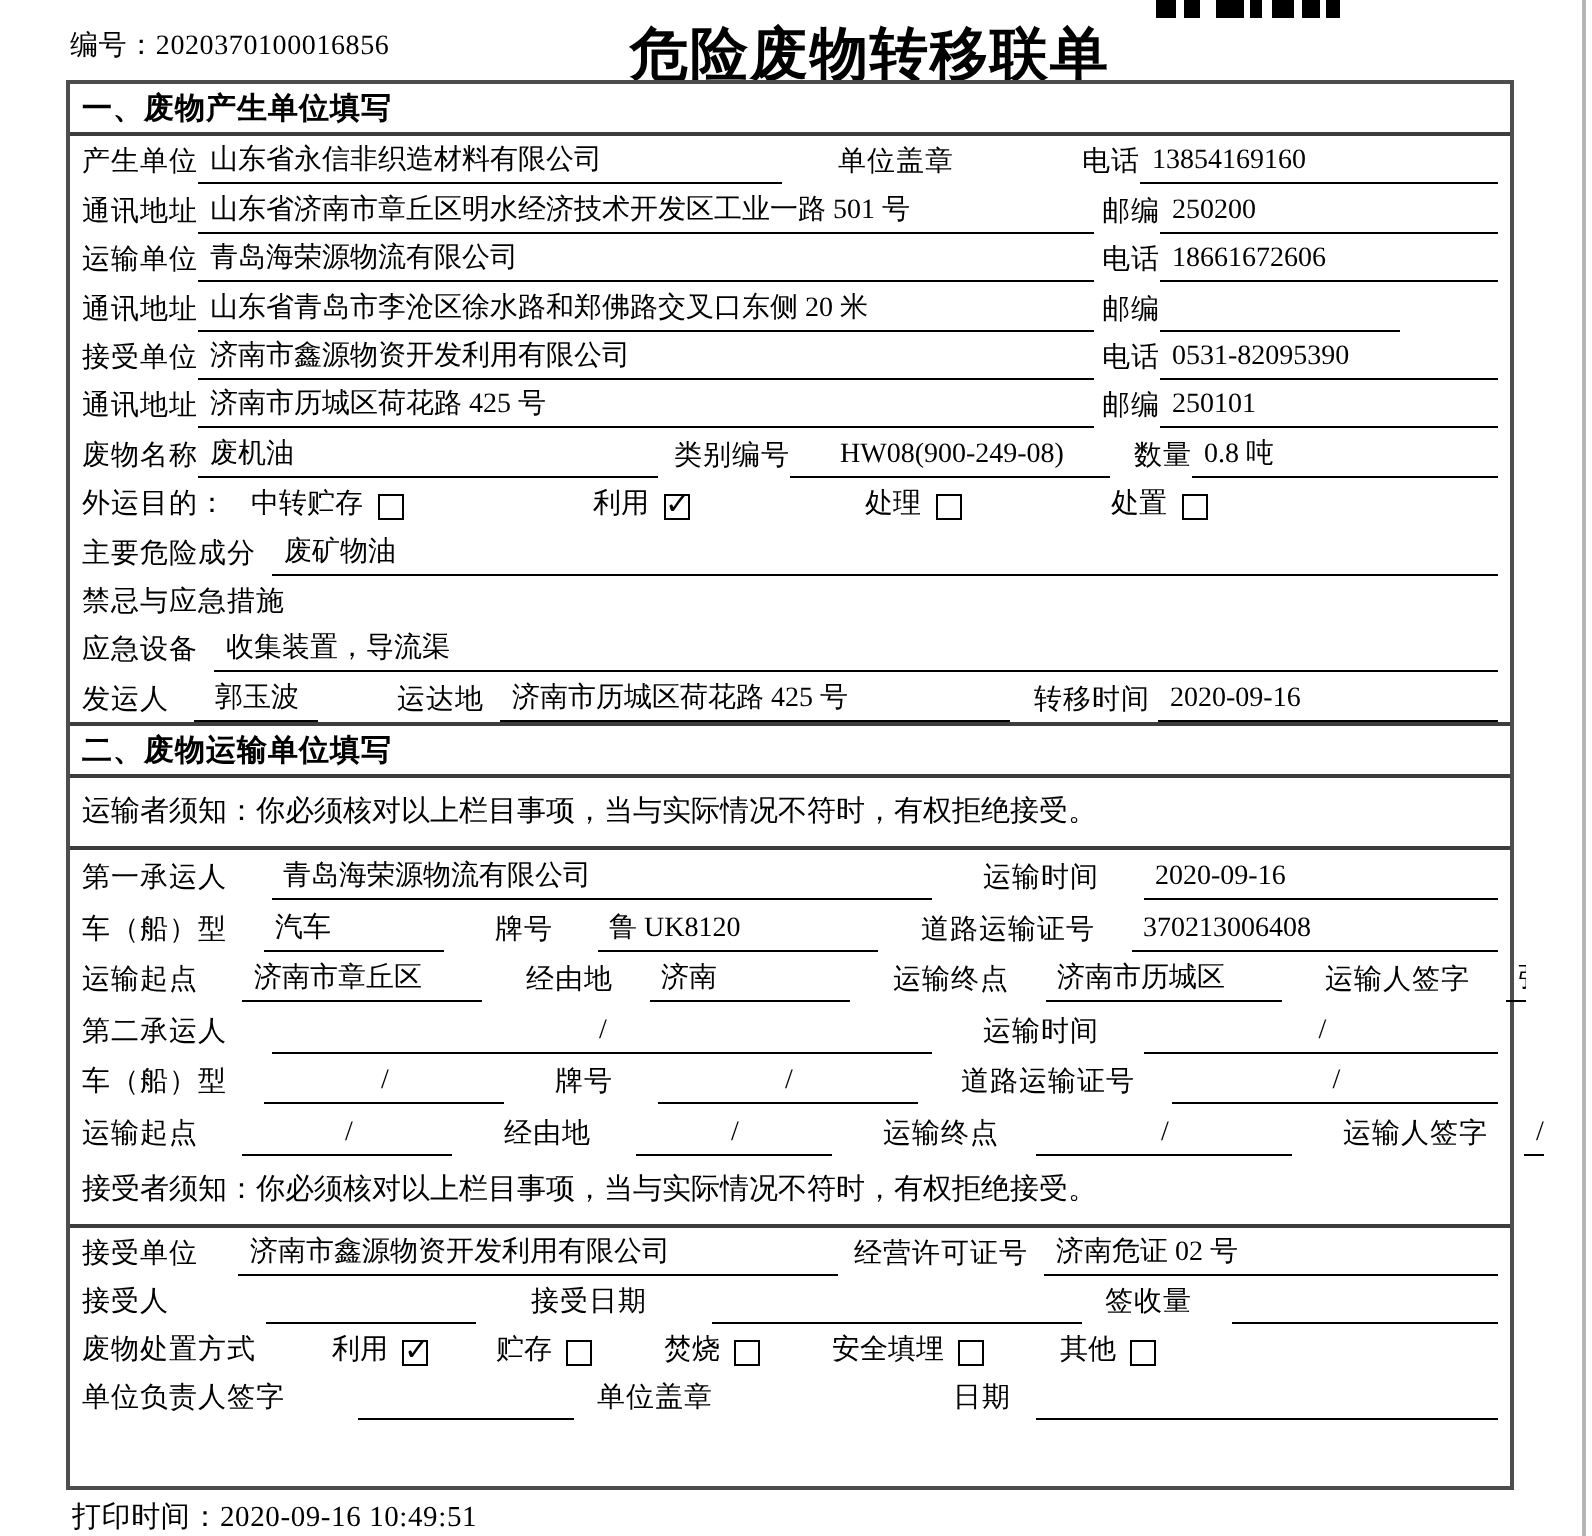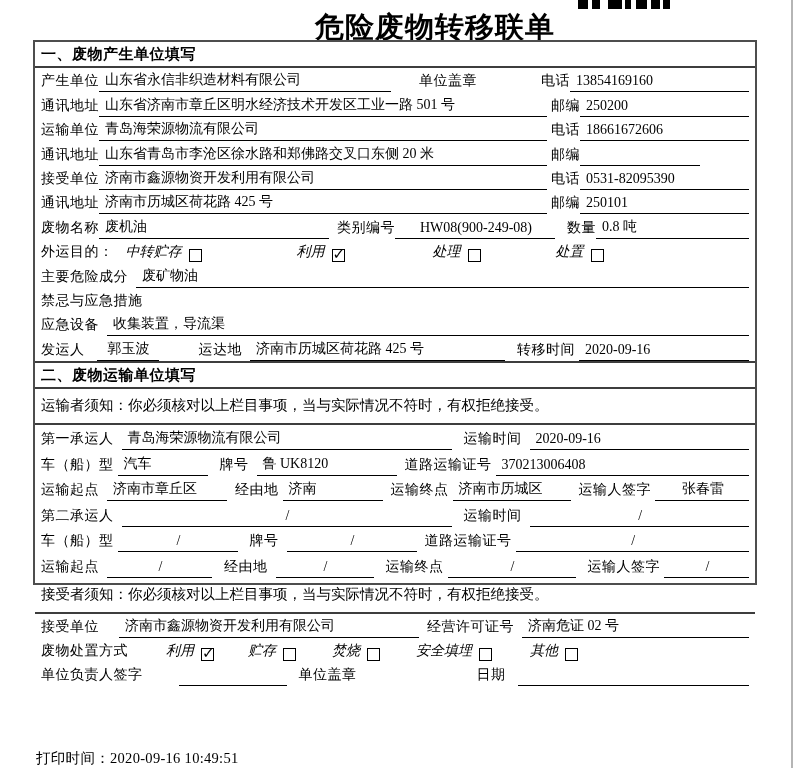--- a/index.html
+++ b/index.html
@@ -13,59 +13,60 @@
 
   
   .hdr { position:absolute; top:8px; left:33px; right:39px; height:32px; }
   .doc-number { position:absolute; left:2px; top:6px; font-size:14px; letter-spacing:.3px; }
   .doc-title { position:absolute; left:0; right:0; top:0; text-align:center; font-size:29px; font-weight:bold; letter-spacing:1px; padding-left:80px; }
   .qr-frag { position:absolute; top:-8px; left:545px; width:92px; height:9px; overflow:hidden; display:flex; align-items:flex-end; gap:0; }
   .qr-frag i { display:block; background:#000; height:9px; }
 
   
   .form-box {
-    position:absolute; left:33px; top:40px; width:724px; height:545px;
+    position:absolute; left:33px; top:40px; width:724px; height:705px;
     border:2px solid #4d4d4d; background:#fff;
   }
   .sec-title {
     font-weight:bold; font-size:15px; padding:3px 6px 2px 6px;
     border-bottom:2px solid #3d3d3d; letter-spacing:.5px;
   }
   .sec-title.topline { border-top:2px solid #3d3d3d; }
   .notice-row { padding:7px 6px 8px 6px; border-bottom:2px solid #3d3d3d; font-size:14.5px; }
   .row { display:flex; align-items:flex-end; padding:0 6px; height:24.4px; font-size:14px; white-space:nowrap; }
-  .row-s2 { height:25.5px; }
+  .row-s2 { height:25.5px;gap:14px; }
   .row-s3 { height:24.2px; }
   .lbl { flex:none; padding-bottom:2px; letter-spacing:.5px; }
   .val { border-bottom:1px solid #000; padding:0 4px 2px 6px; flex:none; overflow:hidden; }
   .val.fill { flex:1; }
   .ctr { text-align:center; }
   .gap4 { margin-left:4px; } .gap8 { margin-left:8px; } .gap12 { margin-left:12px; }
   .gap20 { margin-left:20px; } .gap28 { margin-left:28px; } .gap40 { margin-left:40px; }
 
   
   .cb {
     display:inline-block; width:13px; height:13px; border:1.6px solid #000;
     position:relative; margin-left:7px; top:1px; background:#fff;
   }
   .cb.checked::after {
     content:"\2713"; position:absolute; left:0px; top:-5px;
     font-size:15px; font-weight:bold; font-family:"DejaVu Sans",sans-serif;
   }
-  .chk-item { display:inline-flex; align-items:flex-end; padding-bottom:2px;font-style:italic; }
+  .chk-item { display:inline-flex; align-items:center; padding-bottom:2px; }
 
   
   .footer { position:absolute; left:36px; top:749px; font-size:14.5px; letter-spacing:.3px; }
 </style>
 </head>
 <body>
 
 <div class="page-edge"></div>
 
 <div class="hdr">
+  <div class="doc-number"><span>编号：</span><span>2020370100016856</span></div>
   <div class="doc-title">危险废物转移联单</div>
   <div class="qr-frag">
     <i style="width:10px"></i>
       <i style="width:4px;background:#fff"></i>
       <i style="width:8px"></i>
       <i style="width:8px;background:#fff"></i>
       <i style="width:14px"></i>
       <i style="width:3px;background:#fff"></i>
       <i style="width:6px"></i>
       <i style="width:5px;background:#fff"></i>
@@ -236,20 +237,28 @@
 
   <div class="notice-row">接受者须知：你必须核对以上栏目事项，当与实际情况不符时，有权拒绝接受。</div>
 
   <div class="row row-s3">
     <span class="lbl">接受单位</span>
     <span class="val gap20" style="width:300px">济南市鑫源物资开发利用有限公司</span>
     <span class="lbl gap8">经营许可证号</span>
     <span class="val fill gap8">济南危证 02 号</span>
   </div>
 
+  <div class="row row-s3">
+    <span class="lbl">接受人</span>
+    <span class="val" style="width:105px;margin-left:48px"></span>
+    <span class="lbl gap28">接受日期</span>
+    <span class="val" style="width:185px;margin-left:32px"></span>
+    <span class="lbl gap12">签收量</span>
+    <span class="val fill" style="margin-left:20px"></span>
+  </div>
 
   <div class="row row-s3">
     <span class="lbl">废物处置方式</span>
     <span class="chk-item" style="margin-left:38px">
       <span>利用</span>
       <span class="cb checked"></span>
     </span>
     <span class="chk-item" style="margin-left:34px">
       <span>贮存</span>
       <span class="cb"></span>

